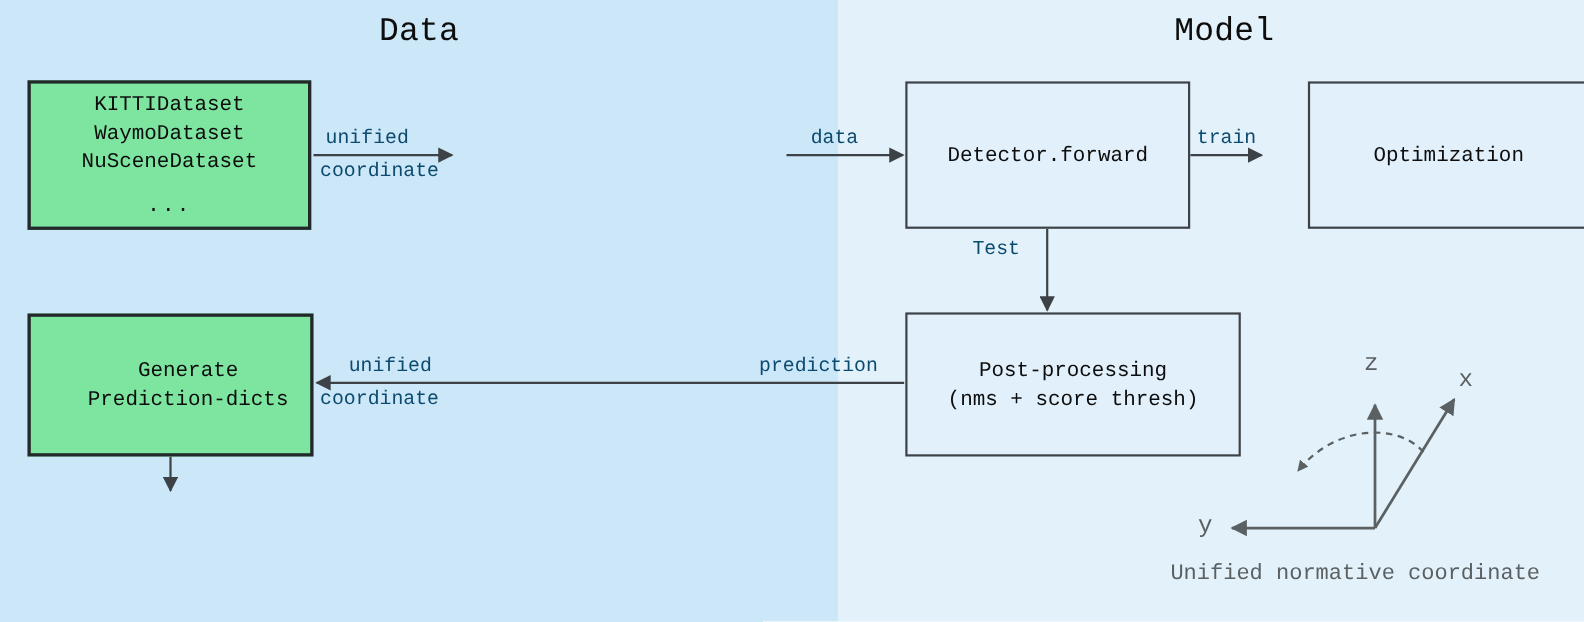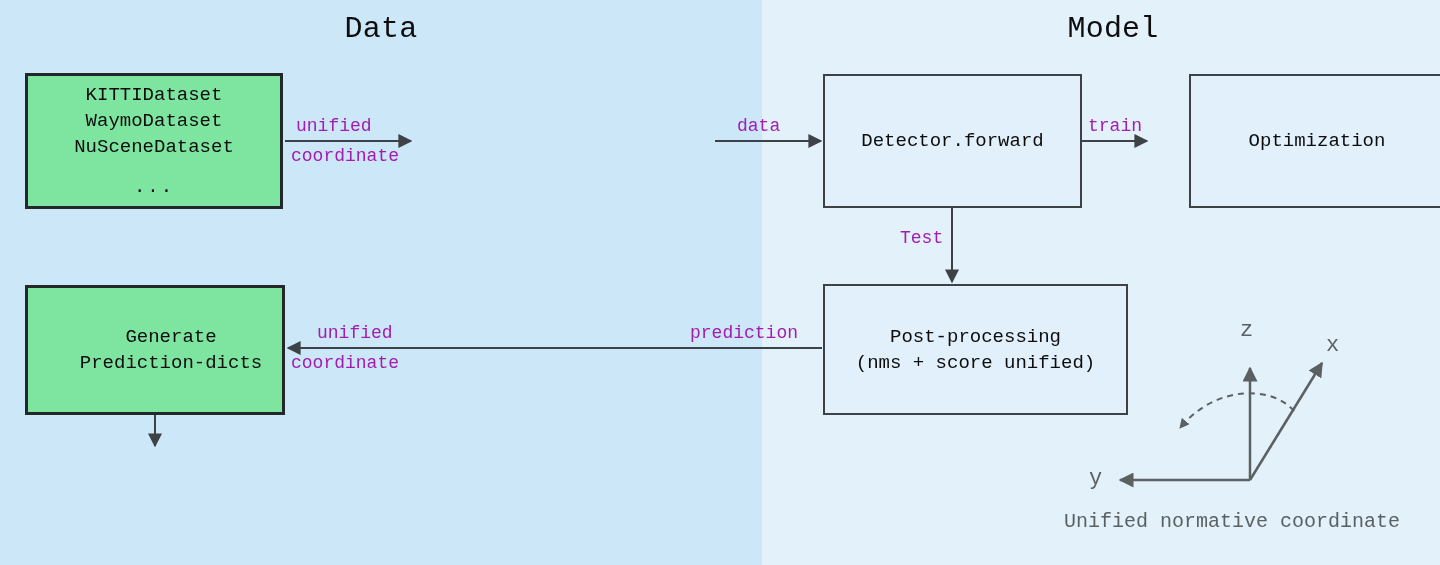--- a/index.html
+++ b/index.html
@@ -61,21 +61,21 @@
   svg#edges {
     position: absolute;
     left: 0; top: 0;
     width: 1440px; height: 565px;
     overflow: visible;
     pointer-events: none;
   }
   .edge-label {
     position: absolute;
     font-size: 18px;
-    color: #a21caf;
+    color: #0c4a6e;
     white-space: nowrap;
     line-height: 21px;
   }
   .axis-label {
     position: absolute;
     font-size: 22px;
     color: #5b6163;
     white-space: nowrap;
   }
   .axis-caption {
@@ -138,37 +138,37 @@
   <div class="node plain" style="left:823px; top:74px; width:259px; height:134px;">
     <span class="line">Detector.forward</span>
   </div>
 
   <div class="node plain" style="left:1189px; top:74px; width:256px; height:134px;">
     <span class="line">Optimization</span>
   </div>
 
   <div class="node plain" style="left:823px; top:284px; width:305px; height:131px;">
     <span class="line">Post-processing</span>
-    <span class="line">(nms + score unified)</span>
+    <span class="line">(nms + score thresh)</span>
   </div>
 
   <div class="node green" style="left:25px; top:285px; width:260px; height:130px;padding-left:32px;">
     <span class="line">Generate</span>
     <span class="line">Prediction-dicts</span>
   </div>
 
 
   <div class="edge-label" style="left:296px; top:116px;">unified</div>
   <div class="edge-label" style="left:291px; top:146px;">coordinate</div>
 
   <div class="edge-label" style="left:737px; top:116px;">data</div>
 
   <div class="edge-label" style="left:1088px; top:116px;">train</div>
 
-  <div class="edge-label" style="left:884px; top:228px;margin-left:16px;">Test</div>
+  <div class="edge-label" style="left:884px; top:217px;">Test</div>
 
   <div class="edge-label" style="left:690px; top:323px;">prediction</div>
 
   <div class="edge-label" style="left:317px; top:323px;">unified</div>
   <div class="edge-label" style="left:291px; top:353px;">coordinate</div>
 
   <div class="axis-label" style="left:1240px; top:318px;">z</div>
   <div class="axis-label" style="left:1326px; top:333px;">x</div>
   <div class="axis-label" style="left:1089px; top:466px;">y</div>
   <div class="axis-caption" style="left:1064px; top:510px;">Unified normative coordinate</div>

